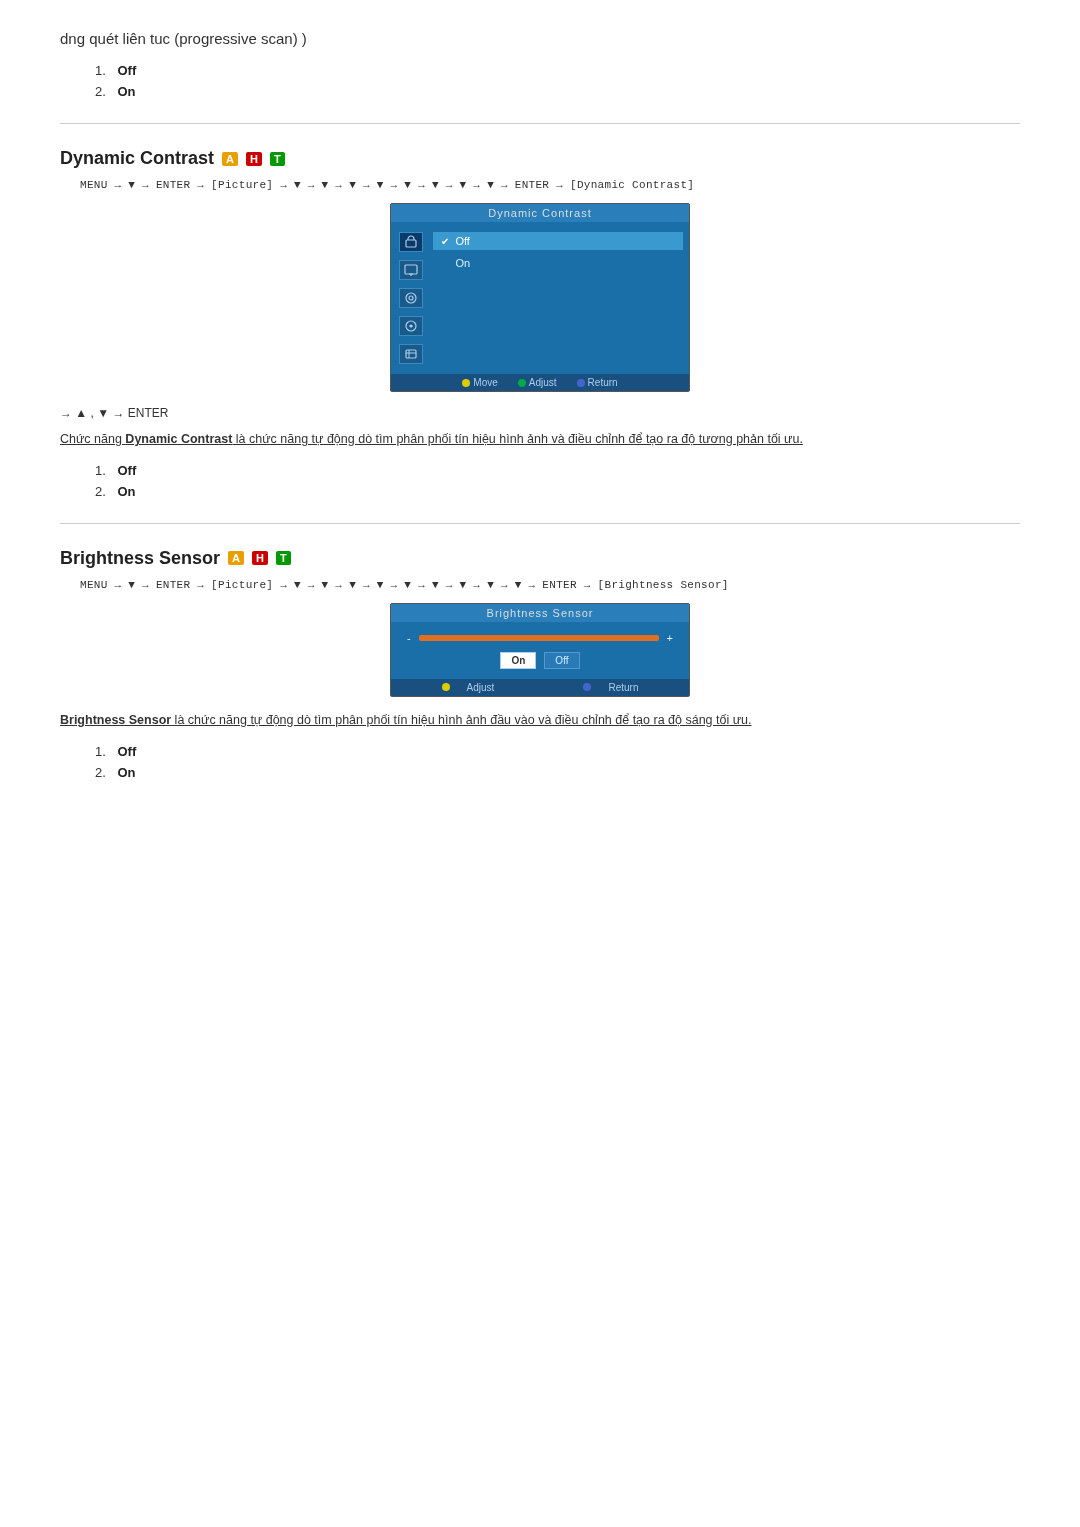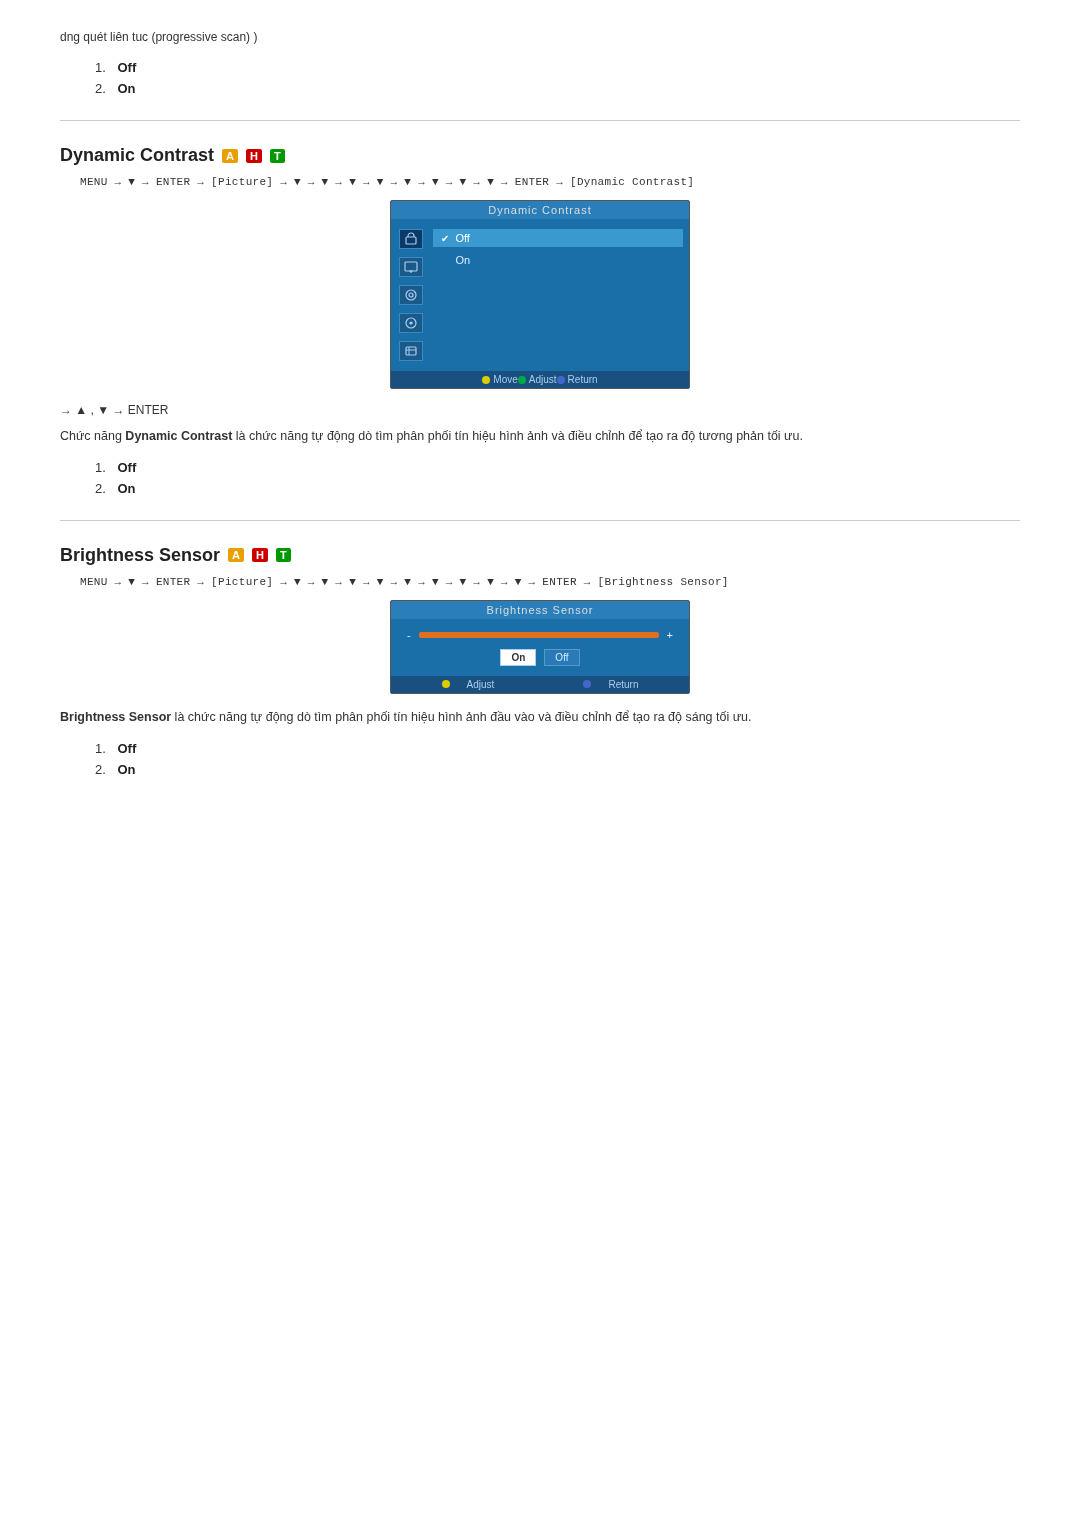--- a/index.html
+++ b/index.html
@@ -7,21 +7,21 @@
       background: #fff;
       font-family: Arial, sans-serif;
       font-size: 13px;
       color: #222;
       padding: 30px 60px;
       width: 1080px;
       min-height: 1527px;
     }
 
     .intro-text {
-      font-size: 12px;
+      font-size: 15px;
       color: #333;
       margin-bottom: 16px;
     }
 
     .list-section {
       margin-left: 35px;
       margin-bottom: 8px;
     }
     .list-item {
       margin-bottom: 6px;
@@ -141,20 +141,21 @@
       color: #fff;
     }
     .dc-screen .check-mark {
       color: #fff;
       font-size: 10px;
     }
     .dc-screen .screen-footer {
       background: #1a5080;
       display: flex;
       justify-content: center;
+      gap: 20px;
       padding: 3px 6px;
       color: #aaccee;
       font-size: 10px;
     }
     .dc-screen .footer-item {
       display: flex;
       align-items: center;
       gap: 3px;
     }
     .footer-dot {
@@ -253,20 +254,21 @@
       font-size: 12px;
       color: #333;
       margin-bottom: 10px;
     }
 
     .description-text {
       font-size: 12.5px;
       color: #333;
       margin-bottom: 14px;
       line-height: 1.5;
+      text-decoration: underline;
     }
     .description-text strong {
       font-weight: bold;
     }
   </style>
 </head>
 <body>
 
 <p class="intro-text">dng quét liên tuc (progressive scan) )</p>
 

